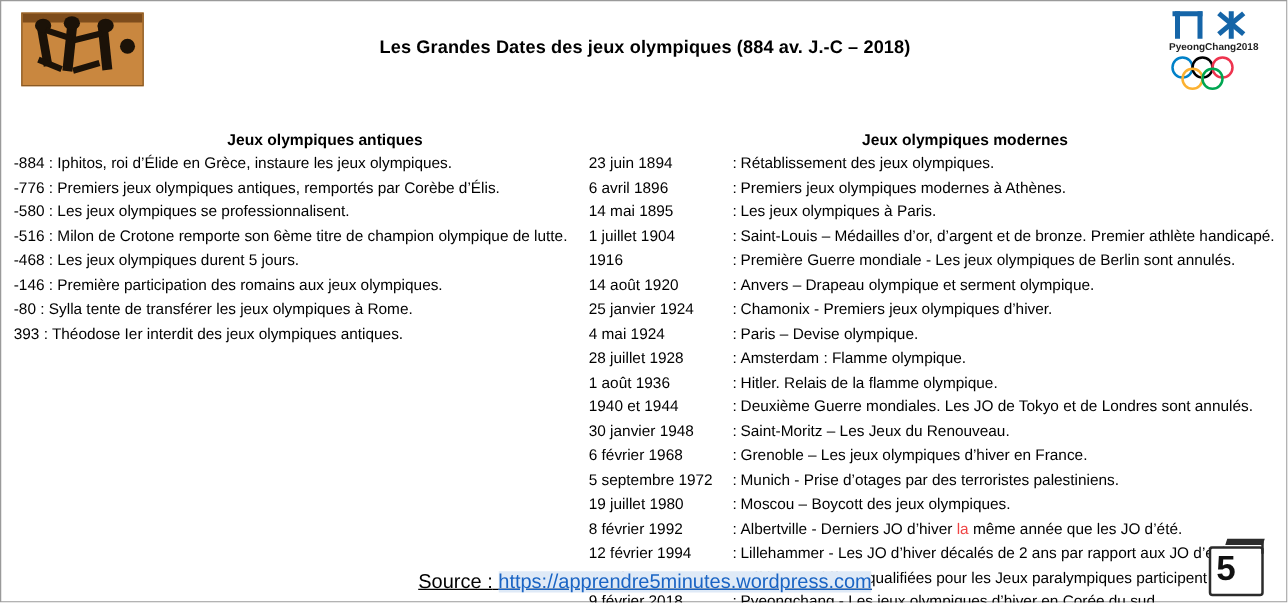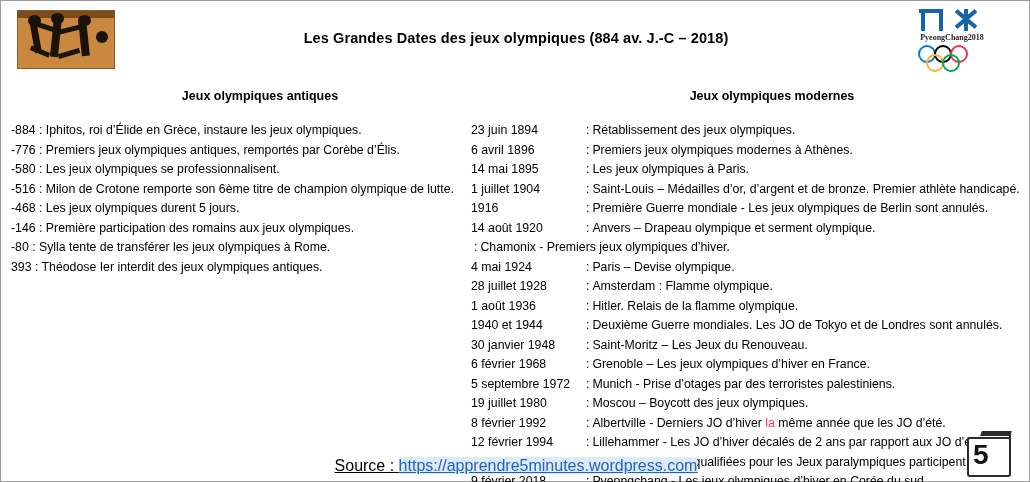--- a/index.html
+++ b/index.html
@@ -60,25 +60,24 @@
     width: 1030px;
     text-align: center;
     font-size: 14.5px;
     font-weight: bold;
     letter-spacing: 0.1px;
   }
 
   
   .pc-logo {
     position: absolute;
-    right: 22px;
+    right: 3px;
     top: 6px;
     width: 110px;
     height: 68px;
-    font-family: Liberation Serif, serif;
   }
   .pc-logo .mark {
     position: absolute;
     left: 22px;
     top: 2px;
     width: 64px;
     height: 22px;
   }
   .pc-logo .bar-v { position: absolute; background: #1565a8; }
   .pc-logo .b1 { left: 2px; top: 0; width: 4px; height: 22px; }
@@ -116,20 +115,21 @@
   .r-red    { left: 32px; top: 0px;  border-color: #ee334e !important; }
   .r-yellow { left: 8px;  top: 9px;  border-color: #fcb131 !important; }
   .r-green  { left: 24px; top: 9px;  border-color: #00a651 !important; }
 
   
   .col-heading {
     position: absolute;
     font-size: 12.5px;
     font-weight: bold;
     text-align: center;
+    margin-top: 16px;
   }
   #heading-antiques { left: 0px; top: 88px; width: 518px; }
   #heading-modernes { left: 512px; top: 88px; width: 518px; }
 
   .list {
     position: absolute;
     list-style: none;
     margin: 0;
     padding: 0;
     font-size: 12.3px;
@@ -309,20 +309,21 @@
         <span class="ev-date">1916</span>
         <span class="ev-sep">:</span>
         <span class="ev-text">Première Guerre mondiale - Les jeux olympiques de Berlin sont annulés.</span>
       </li>
       <li>
         <span class="ev-date">14 août 1920</span>
         <span class="ev-sep">:</span>
         <span class="ev-text">Anvers – Drapeau olympique et serment olympique.</span>
       </li>
       <li>
+        <span class="ev-date">25 janvier 1924</span>
         <span class="ev-sep">:</span>
         <span class="ev-text">Chamonix - Premiers jeux olympiques d’hiver.</span>
       </li>
       <li>
         <span class="ev-date">4 mai 1924</span>
         <span class="ev-sep">:</span>
         <span class="ev-text">Paris – Devise olympique.</span>
       </li>
       <li>
         <span class="ev-date">28 juillet 1928</span>

